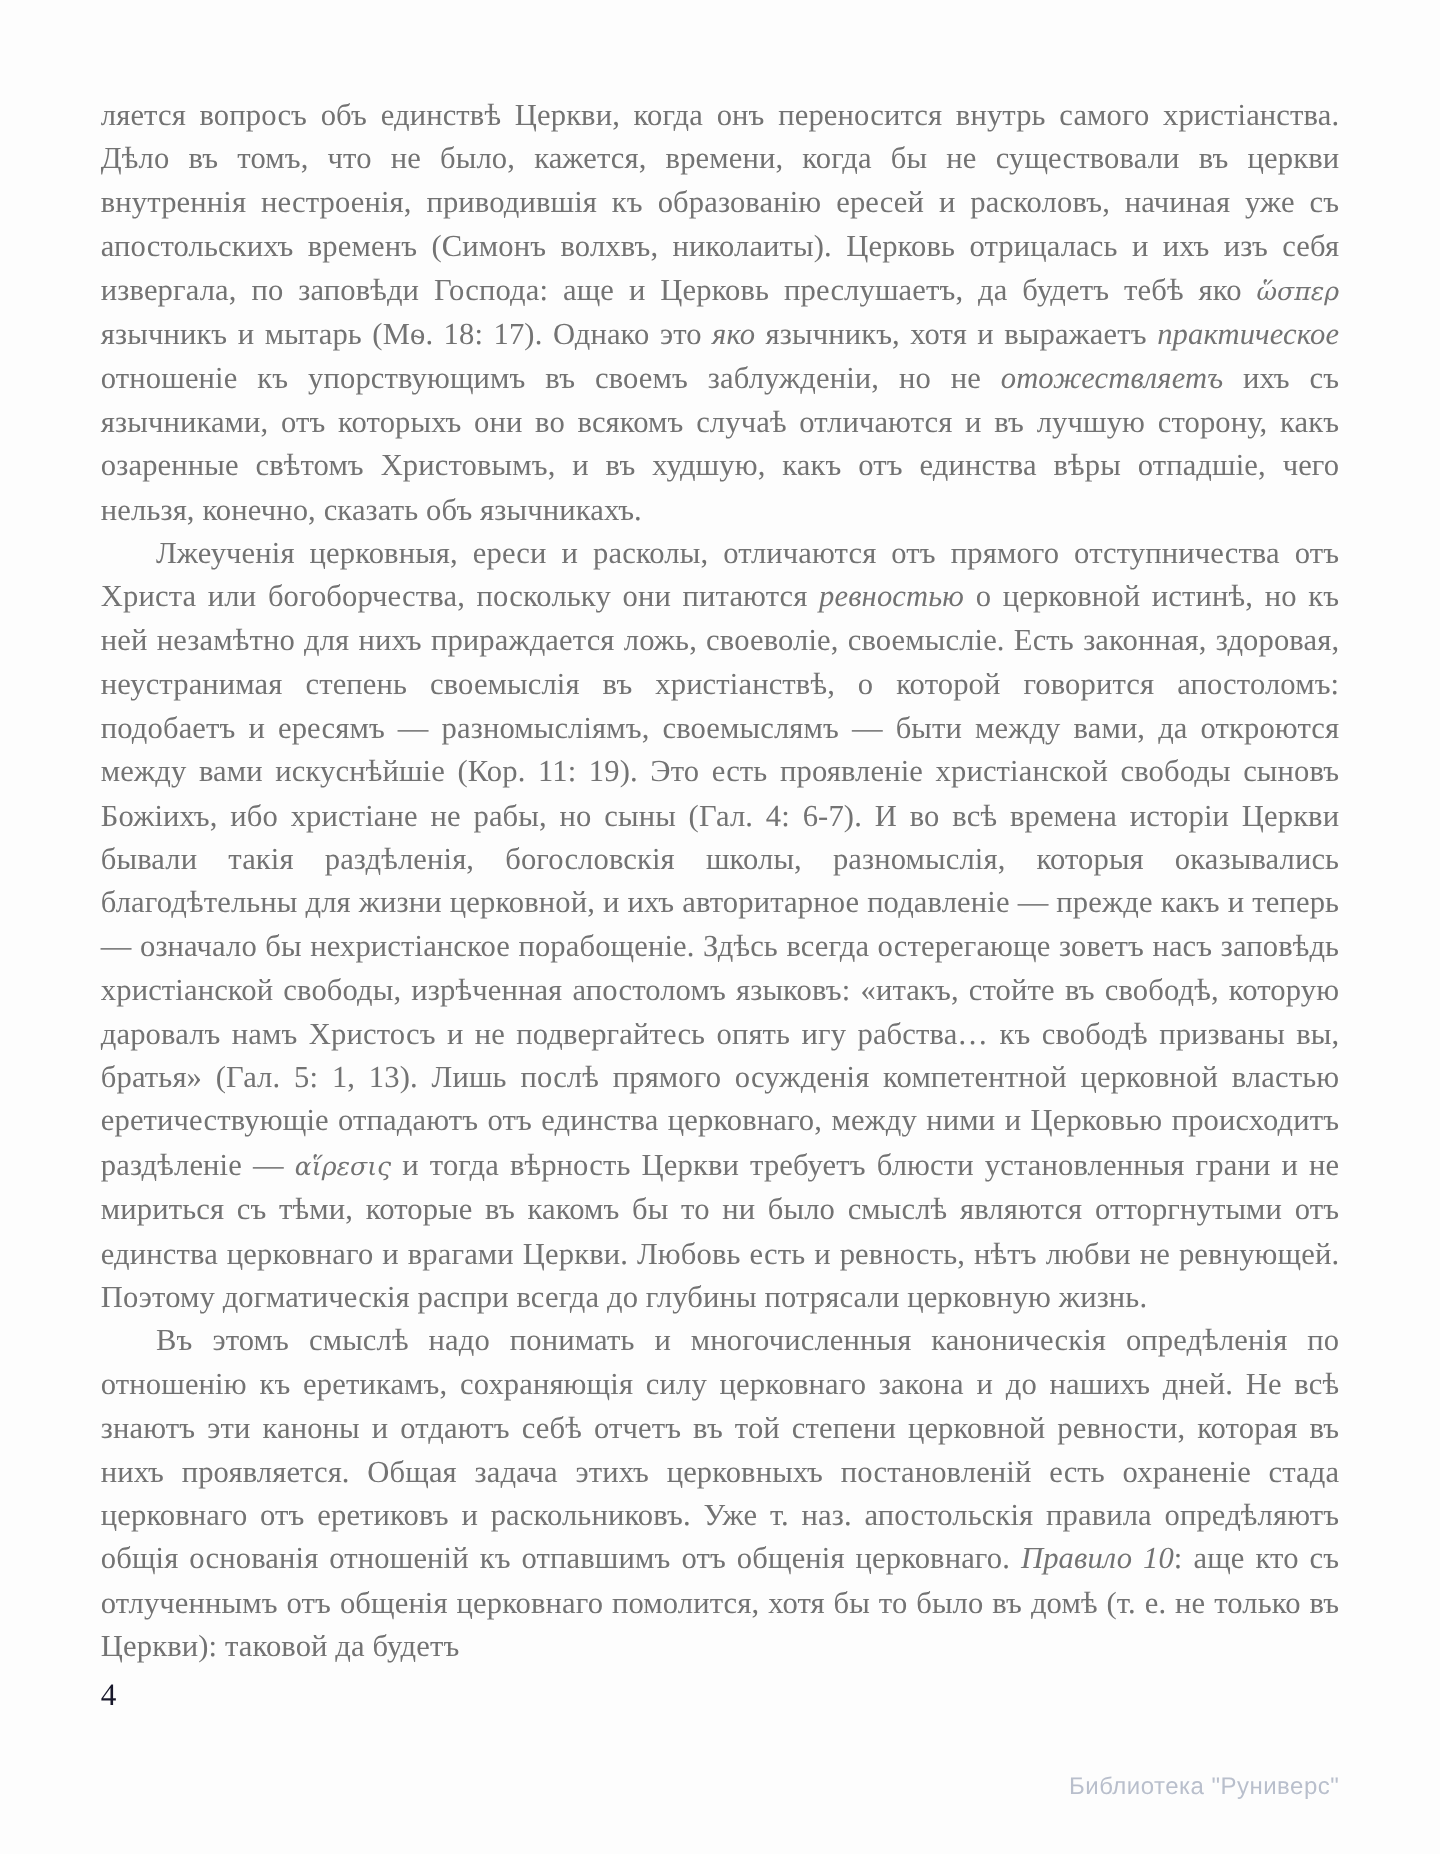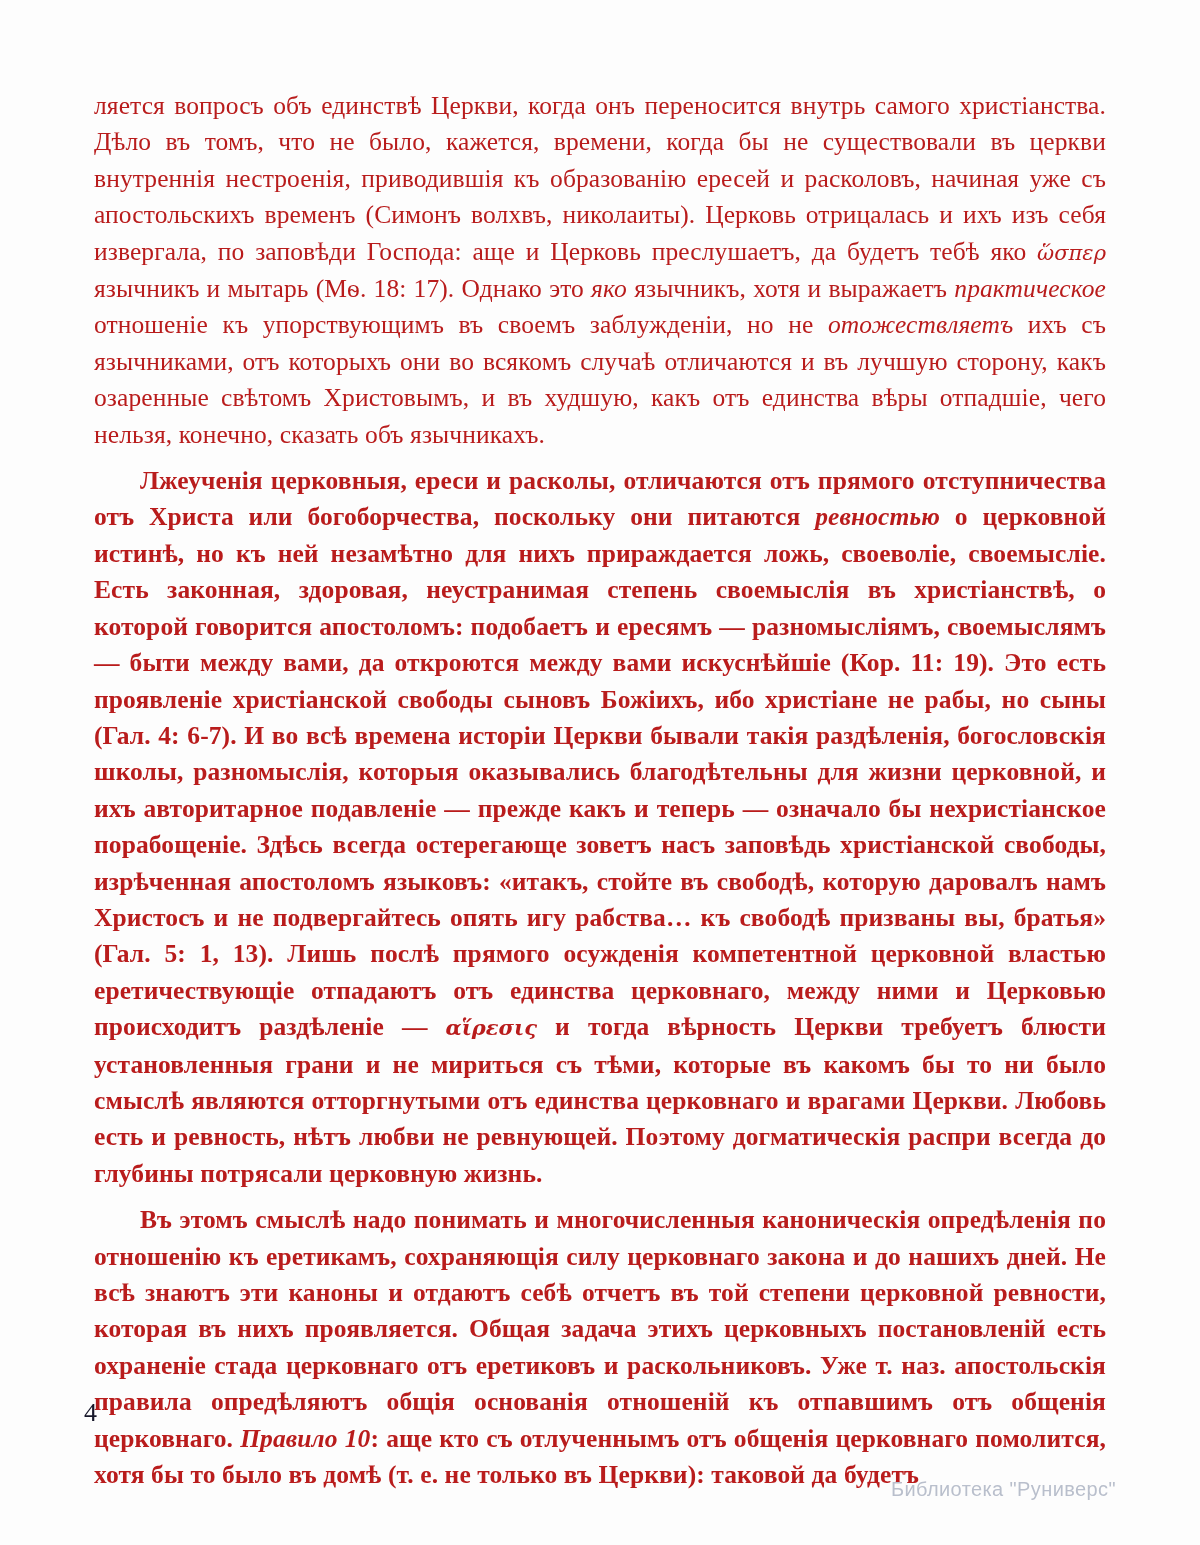--- a/index.html
+++ b/index.html
@@ -16,31 +16,30 @@
     color: #14141e;
     overflow: hidden;
   }
   .content {
     position: absolute;
     left: 84px;
     top: 78px;
     width: 1032px;
   }
   p {
-    margin: 10px;
+    margin: 0;
     text-align: justify;
     text-justify: inter-word;
     font-size: 25.5px;
     line-height: 36.4px;
     letter-spacing: 0.1px;
-    color: #b91c1c;
+    color: #737373;
   }
   p.indent {
     text-indent: 46px;
-    font-weight: bold;
   }
   p + p {
     margin-top: 0;
   }
   i, em {
     font-style: italic;
   }
   .greek {
     font-family: "DejaVu Serif", serif;
     font-style: italic;

